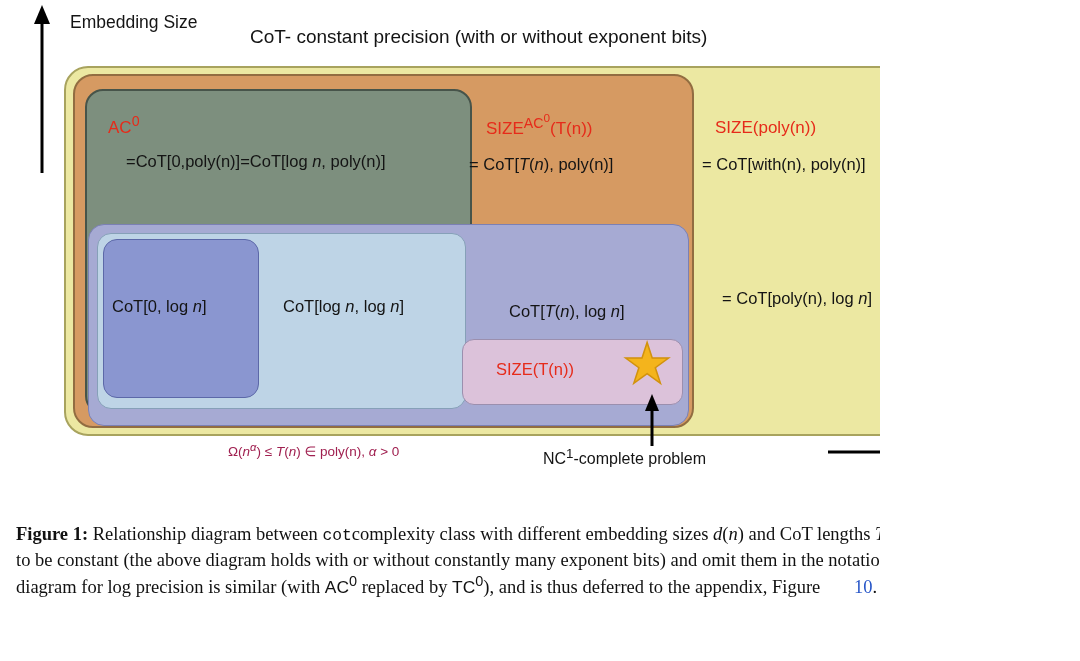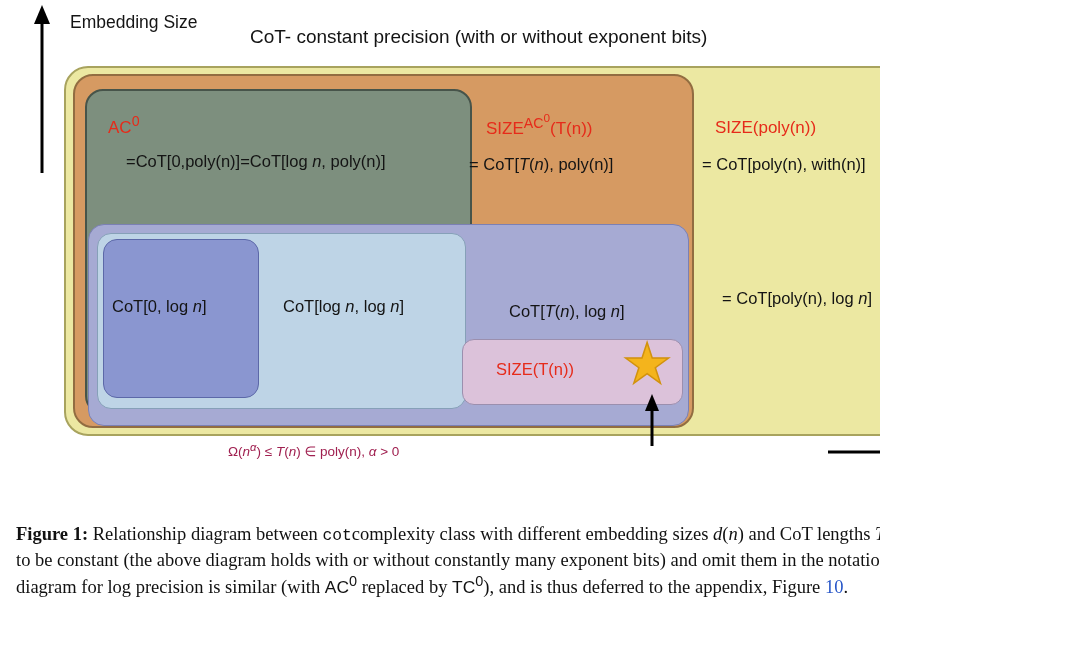--- a/index.html
+++ b/index.html
@@ -23,21 +23,21 @@
   .star {
     position: absolute; z-index: 21; font-size: 56px; line-height: 1;
     color: var(--star); -webkit-text-stroke: 1.5px var(--star_stroke);
   }
   .caption {
     position: absolute; left: 16px; top: 502px; width: 1052px; z-index: 20;
     font-family: "Liberation Serif", serif; font-size: 18.5px; line-height: 1.45; color: #111;
   }
   .tt { font-family: "Liberation Mono", monospace; font-size: 0.88em; }
   .sf { font-family: "Liberation Sans", sans-serif; font-size: 0.94em; }
-  .ref-link { color: var(--link); text-decoration: none; cursor: pointer; }
+  .ref-link { color: var(--link); text-decoration: none; cursor: pointer; margin-left: 29px; }
 </style>
 </head>
 <body>
 
 <div class="stage">
 
   <svg class="arrow" style="left:30px;top:5px" width="24" height="170" viewBox="0 0 24 170">
     <line x1="12" y1="168" x2="12" y2="16" stroke="#000" stroke-width="3"></line>
     <polygon points="12,0 4,19 20,19" fill="#000"></polygon>
   </svg>
@@ -53,37 +53,38 @@
   <div class="box box-blue"></div>
   <div class="box box-pink"></div>
 
   <div class="lbl cls" style="left:108px;top:118px;">AC<sup>0</sup></div>
   <div class="lbl" style="left:106px;top:152px;margin-left:20px;">=CoT[0,poly(n)]=CoT[log <i>n</i>, poly(n)]</div>
 
   <div class="lbl cls" style="left:486px;top:118px;">SIZE<sup>AC<sup>0</sup></sup>(T(n))</div>
   <div class="lbl" style="left:469px;top:155px;">= CoT[<i>T</i>(<i>n</i>), poly(n)]</div>
 
   <div class="lbl cls" style="left:715px;top:118px;">SIZE(poly(n))</div>
-  <div class="lbl" style="left:702px;top:155px;">= CoT[poly(n), with(n)]</div>
+  <div class="lbl" style="left:702px;top:155px;">= CoT[with(n), poly(n)]</div>
 
   <div class="lbl" style="left:112px;top:297px;">CoT[0, log <i>n</i>]</div>
   <div class="lbl" style="left:283px;top:297px;">CoT[log <i>n</i>, log <i>n</i>]</div>
   <div class="lbl" style="left:509px;top:302px;">CoT[<i>T</i>(<i>n</i>), log <i>n</i>]</div>
   <div class="lbl" style="left:722px;top:289px;">= CoT[poly(n), log <i>n</i>]</div>
 
   <div class="lbl cls" style="left:496px;top:360px;font-size:16.5px;">SIZE(T(n))</div>
 
   <div class="star" style="left:622px;top:336px;">★</div>
 
   <div class="lbl" style="left:228px;top:443px;font-size:13.5px;color:var(--maroon);">Ω(<i>n<sup>α</sup></i>) ≤ <i>T</i>(<i>n</i>) ∈ poly(n), <i>α</i> &gt; 0</div>
 
   <svg class="arrow" style="left:643px;top:394px;" width="18" height="52" viewBox="0 0 18 52">
     <line x1="9" y1="52" x2="9" y2="15" stroke="#000" stroke-width="3"></line>
     <polygon points="9,0 2,17 16,17" fill="#000"></polygon>
   </svg>
+  <div class="lbl" style="left:543px;top:450px;font-size:16px;">NC<sup>1</sup>-complete problem</div>
 
   <svg class="arrow" style="left:828px;top:444px;" width="188" height="16" viewBox="0 0 188 16">
     <line x1="0" y1="8" x2="170" y2="8" stroke="#000" stroke-width="3"></line>
     <polygon points="188,8 168,1 168,15" fill="#000"></polygon>
   </svg>
   <div class="lbl" style="left:953px;top:396px;font-size:17.5px;">CoT Length</div>
 
   <p class="caption"><span><b>Figure 1:</b> Relationship diagram between <span class="tt">cot</span>complexity class with different embedding sizes <i>d</i>(<i>n</i>) and CoT lengths <i>T</i>(<i>n</i>). We fix the precision to be constant (the above diagram holds with or without constantly many exponent bits) and omit them in the notation for simplicity. The diagram for log precision is similar (with <span class="sf">AC<sup>0</sup></span> replaced by <span class="sf">TC<sup>0</sup></span>), and is thus deferred to the appendix, Figure </span><a class="ref-link">10</a><span>.</span></p>
 
 </div>

